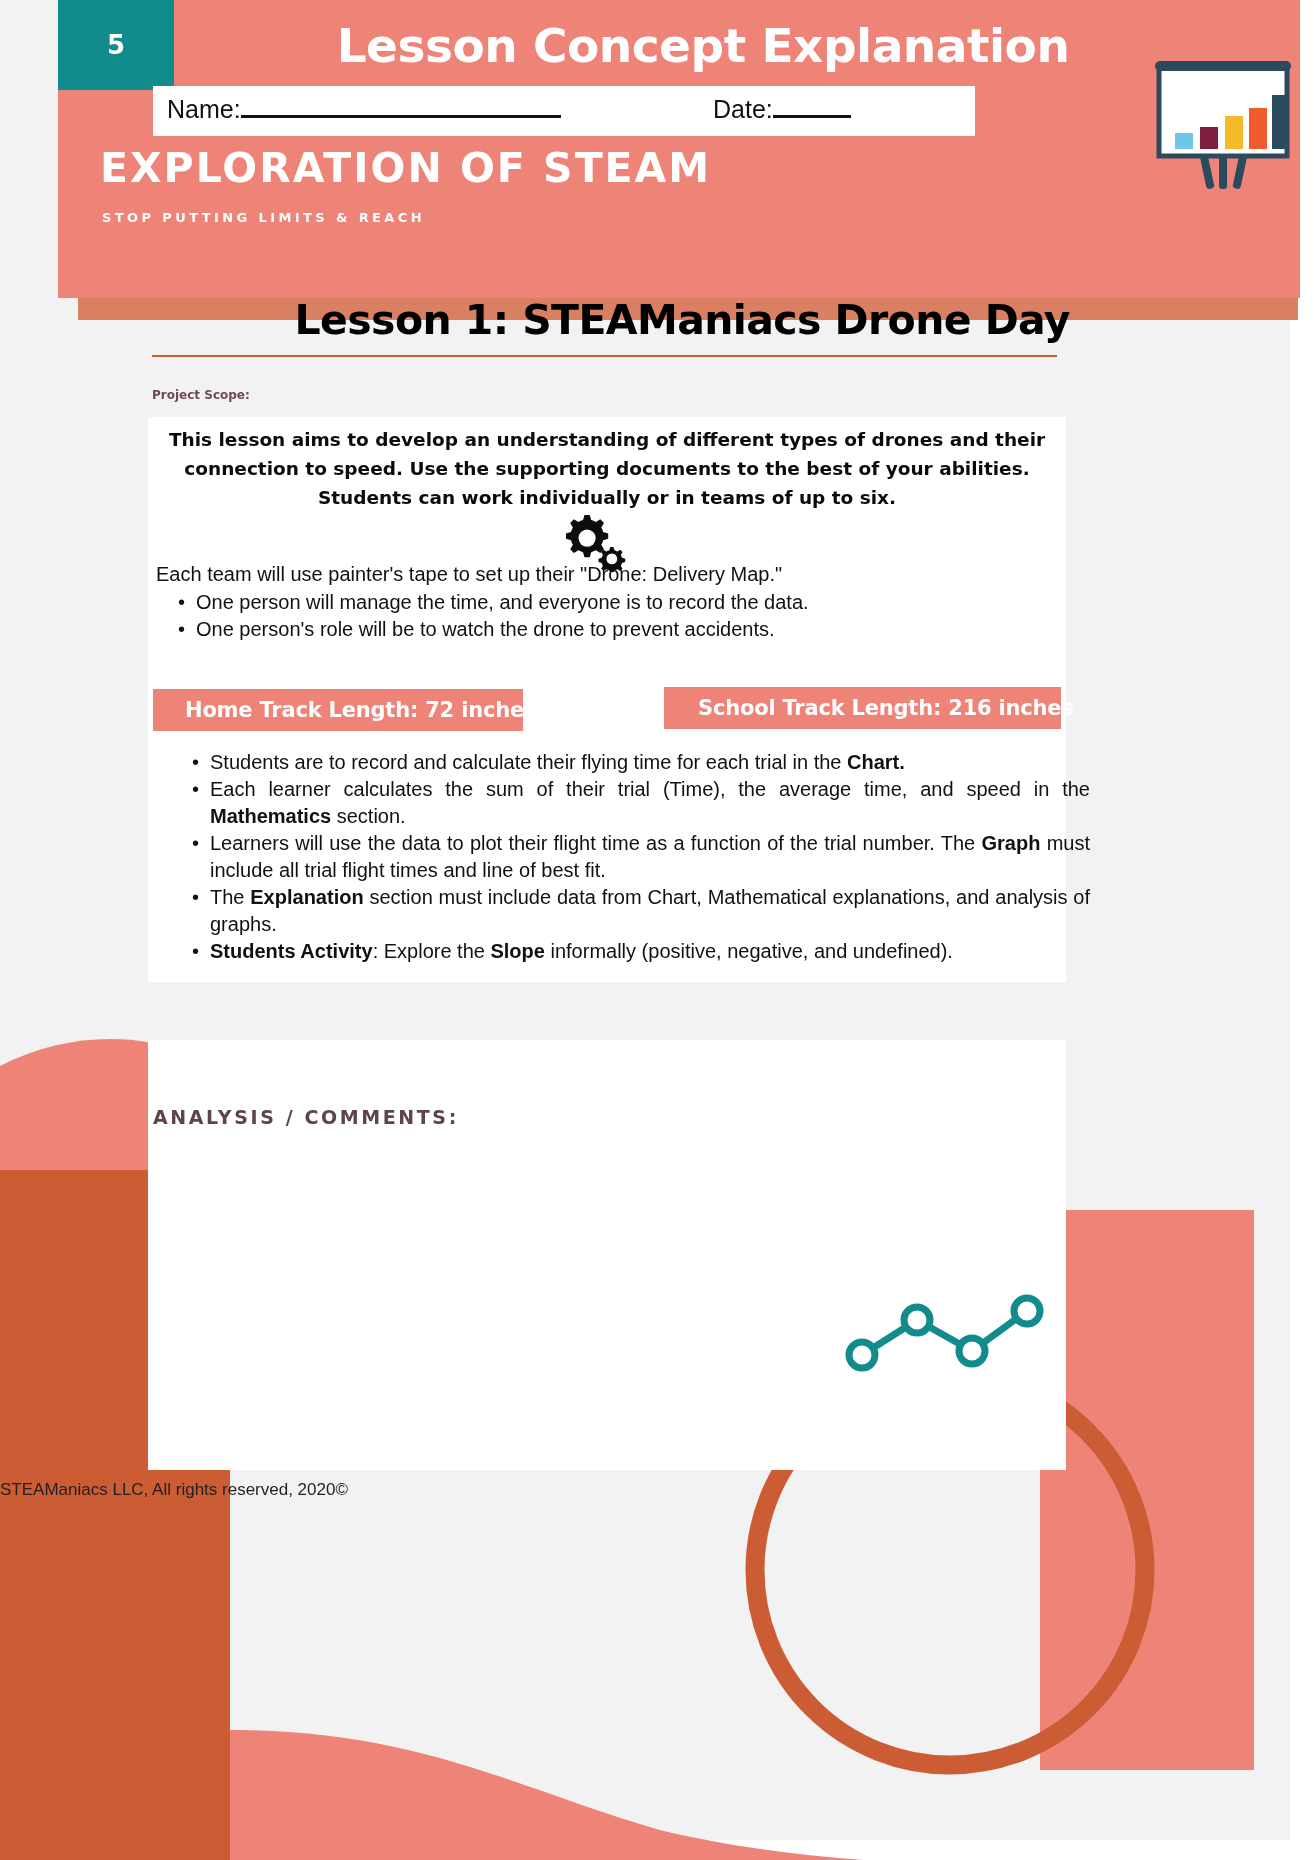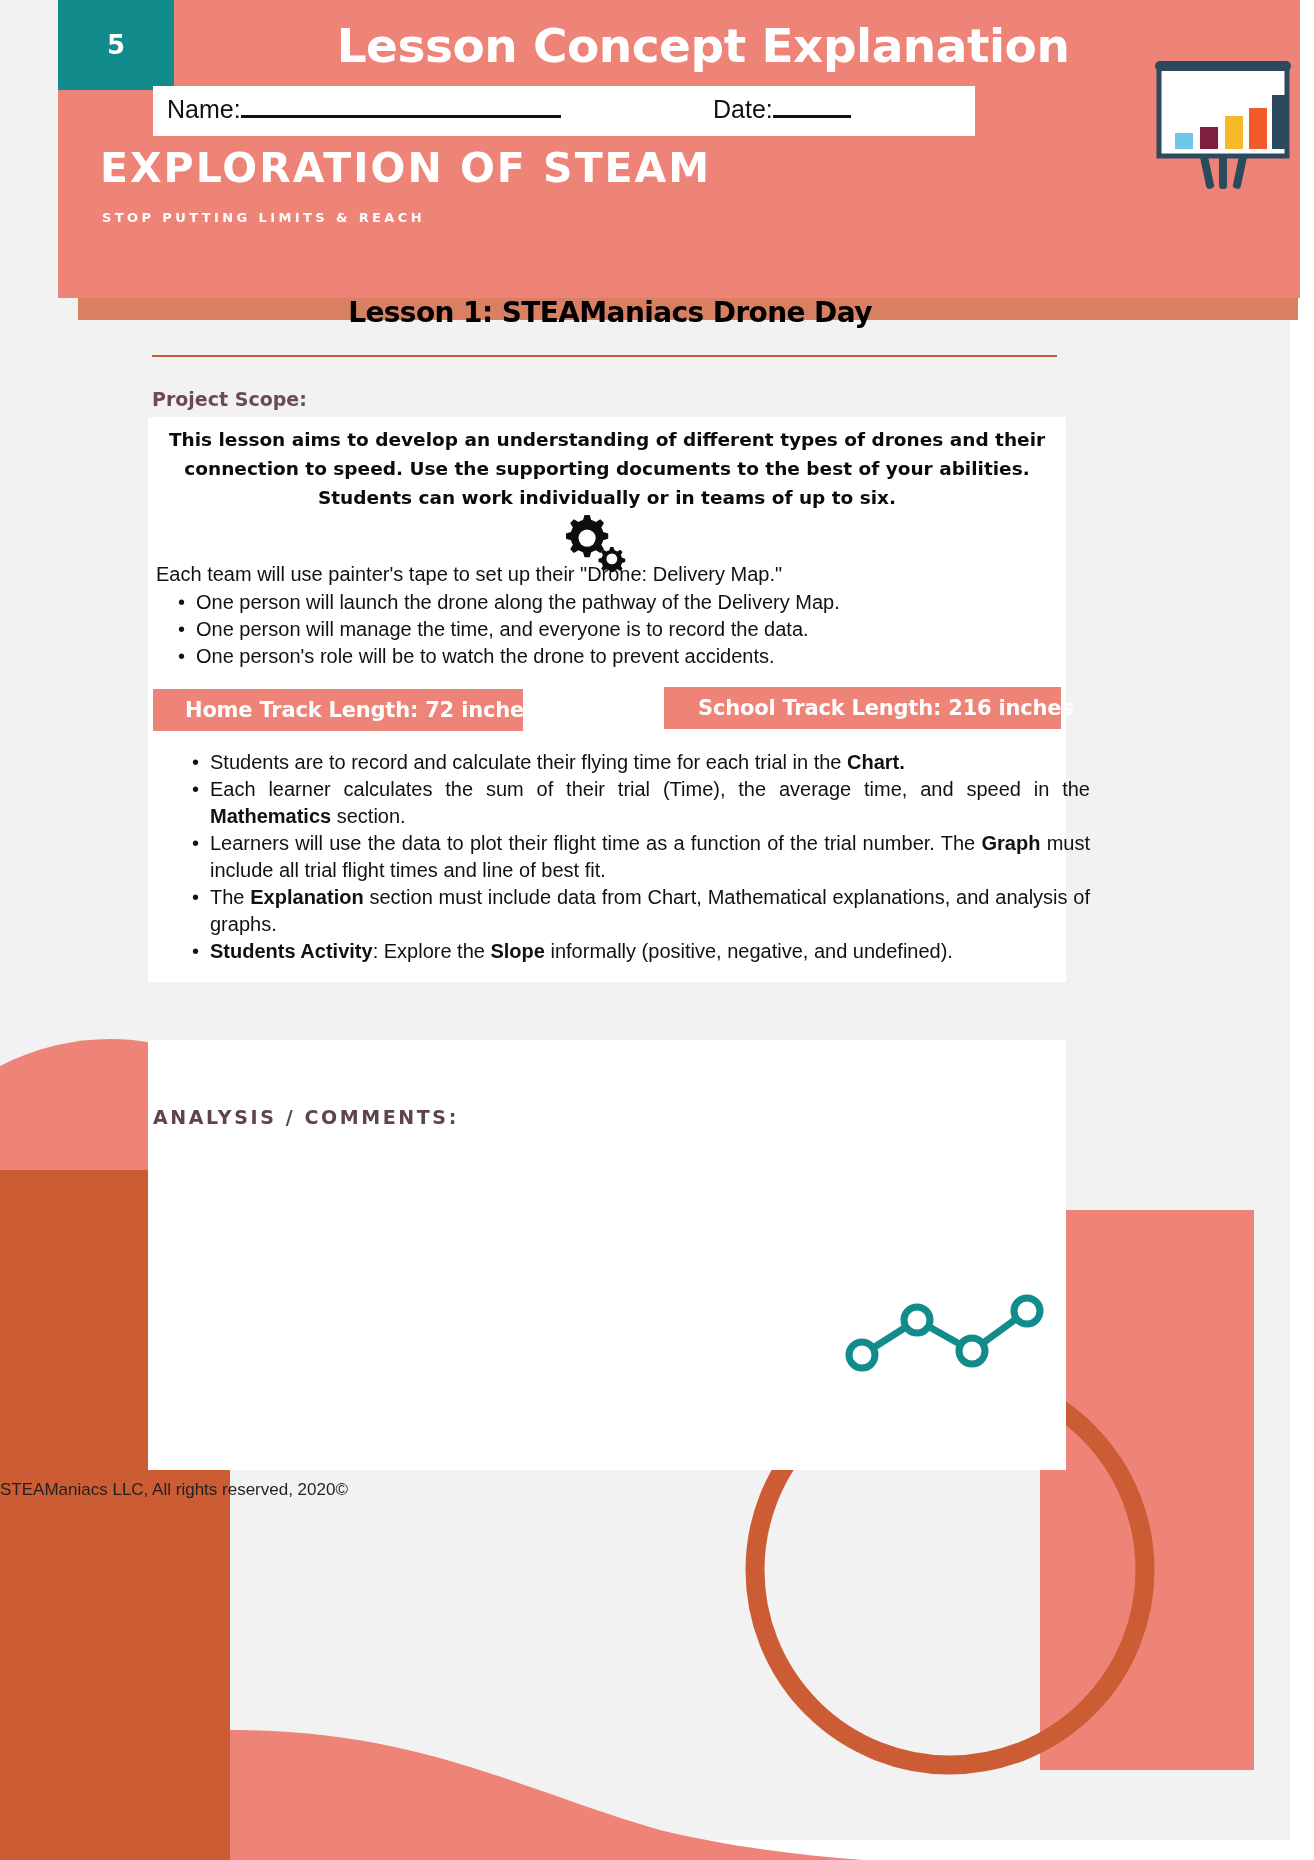--- a/index.html
+++ b/index.html
@@ -153,43 +153,43 @@
     width: 150px;
     height: 135px;
   }
 
   
   .lesson-title {
     position: absolute;
     left: 150px;
     top: 296px;
     width: 920px;
-    text-align: center;
-    font-size: 28px;
+    text-align: right;
+    font-size: 41px;
     font-weight: bold;
     color: #000000;
     font-family: "DejaVu Sans", sans-serif;
     letter-spacing: -0.6px;
     white-space: nowrap;
   }
   .title-divider {
     position: absolute;
     left: 152px;
     top: 355px;
     width: 905px;
     height: 0;
     border-top: 2px solid #c85c32;
   }
 
   
   .scope-label {
     position: absolute;
     left: 152px;
     top: 388px;
-    font-size: 19px;
+    font-size: 12px;
     font-weight: bold;
     color: #6d4a4f;
     font-family: "DejaVu Sans", sans-serif;
   }
   .content-card {
     position: absolute;
     left: 148px;
     top: 417px;
     width: 918px;
     height: 565px;
@@ -428,21 +428,20 @@
 
           <path d="M52.2,35 l3.3,0 l0.9,3.2 a11,11 0 0 1 2.9,1.2 l2.9,-1.7 l2.3,2.3 l-1.7,2.9 a11,11 0 0 1 1.2,2.9 l3.2,0.9 l0,3.3 l-3.2,0.9 a11,11 0 0 1 -1.2,2.9 l1.7,2.9 l-2.3,2.3 l-2.9,-1.7 a11,11 0 0 1 -2.9,1.2 l-0.9,3.2 l-3.3,0 l-0.9,-3.2 a11,11 0 0 1 -2.9,-1.2 l-2.9,1.7 l-2.3,-2.3 l1.7,-2.9 a11,11 0 0 1 -1.2,-2.9 l-3.2,-0.9 l0,-3.3 l3.2,-0.9 a11,11 0 0 1 1.2,-2.9 l-1.7,-2.9 l2.3,-2.3 l2.9,1.7 a11,11 0 0 1 2.9,-1.2 z"></path>
           <circle cx="53.85" cy="46.9" r="5.4" fill="#ffffff"></circle>
         </g>
       </svg>
     </div>
 
     <div class="intro-line">Each team will use painter's tape to set up their "Drone: Delivery Map."</div>
 
     <ul class="plain roles-list">
-      <li>One person will launch the drone along the pathway of the Delivery Map.</li>
       <li>One person will manage the time, and everyone is to record the data.</li>
       <li>One person's role will be to watch the drone to prevent accidents.</li>
     </ul>
 
     <div class="track-banner track-home">
       <span>Home Track Length: 72 inches</span>
     </div>
     <div class="track-banner track-school">
       <span>School Track Length: 216 inches</span>
     </div>

